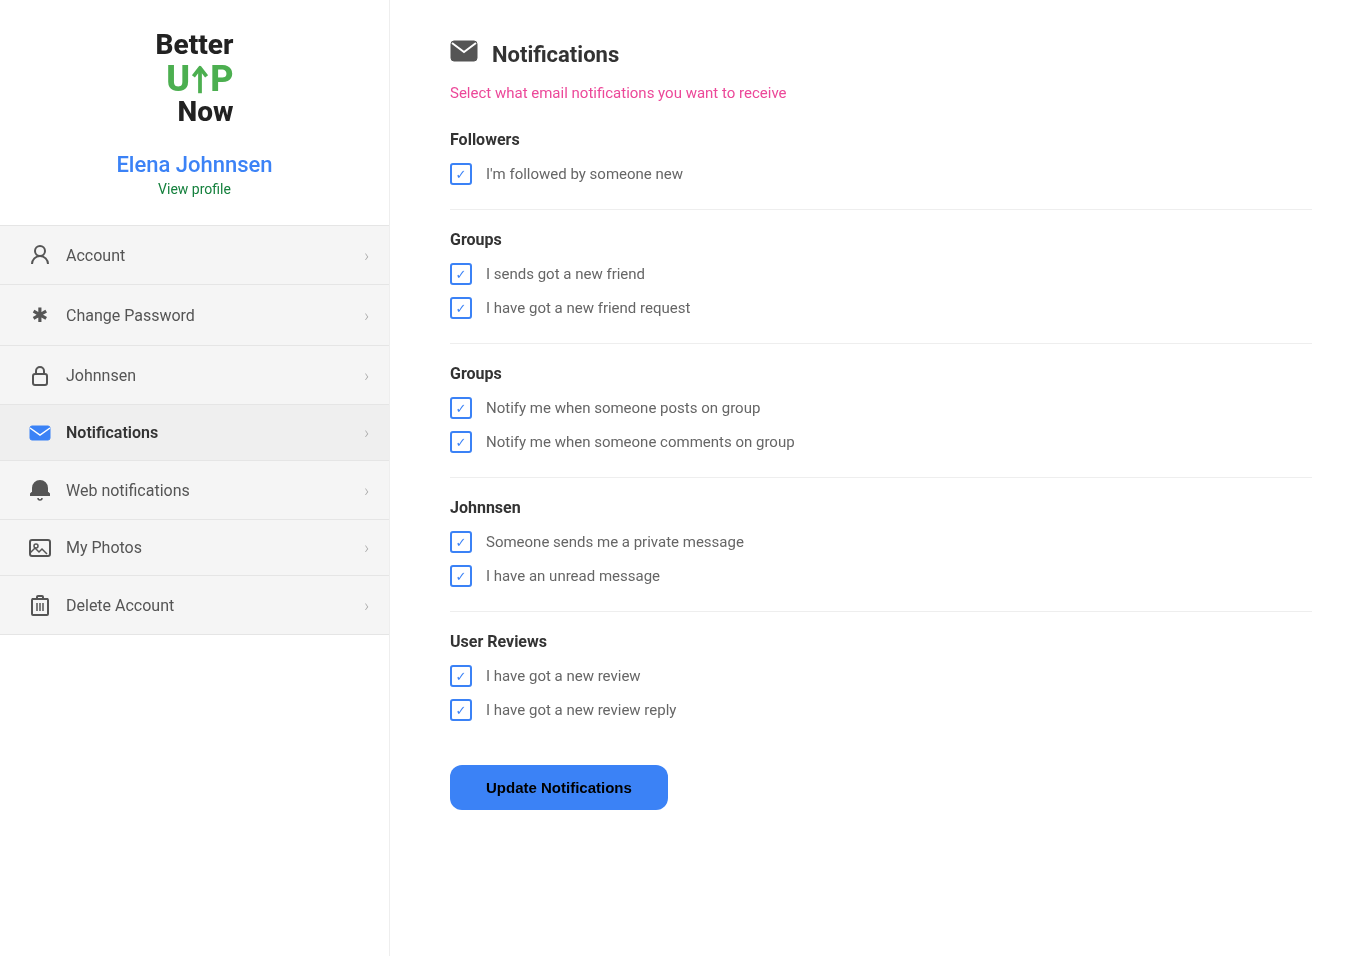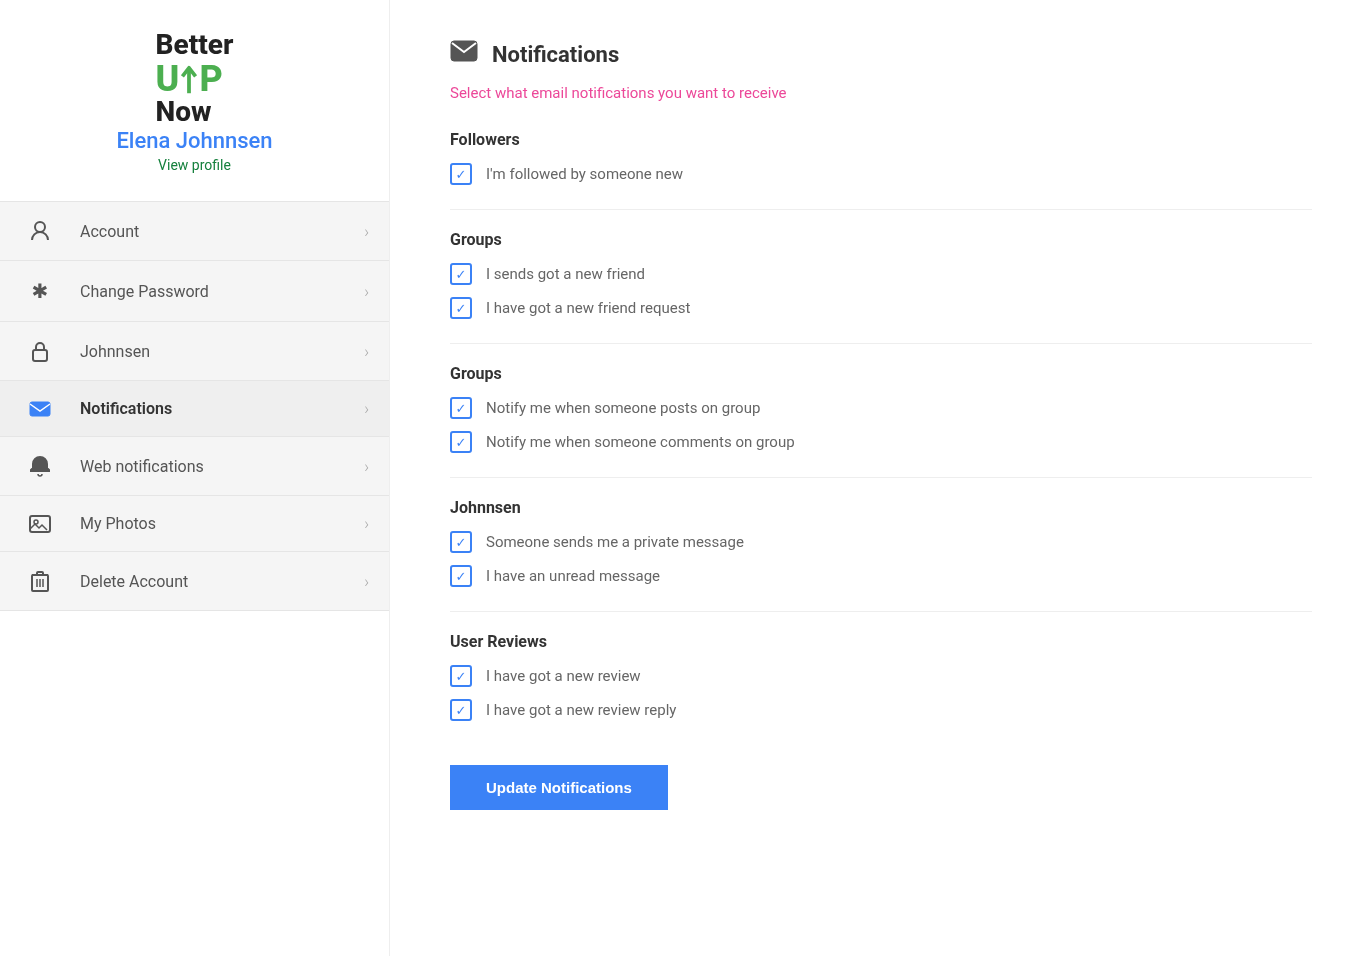--- a/index.html
+++ b/index.html
@@ -16,21 +16,22 @@
       width: 390px;
       min-width: 390px;
       padding: 30px 0 0 0;
       display: flex;
       flex-direction: column;
       align-items: center;
       border-right: 1px solid #eee;
     }
 
     .logo-container {
-      text-align: left;
+      text-align: right;
+      margin-bottom: 24px;
     }
 
     .logo-better {
       font-size: 28px;
       font-weight: 800;
       color: #222;
       line-height: 1.1;
       display: block;
     }
 
@@ -100,21 +101,21 @@
     }
 
     .nav-icon.notifications-icon {
       color: #3b82f6;
     }
 
     .nav-label {
       flex: 1;
       font-size: 16px;
       color: #555;
-      margin-left: 20px;
+      margin-left: 6px;
     }
 
     .nav-item.active .nav-label {
       font-weight: 600;
       color: #333;
     }
 
     .nav-chevron {
       color: #aaa;
       font-size: 16px;
@@ -189,26 +190,26 @@
     }
 
     .divider {
       height: 1px;
       background: #eee;
       margin: 8px 0 20px 0;
     }
 
     .update-btn {
       background: #3b82f6;
-      color: #ffffff;
+      color: #000000;
       border: none;
       padding: 14px 36px;
       font-size: 15px;
       font-weight: 600;
-      border-radius: 0;
+      border-radius: 12px;
       cursor: pointer;
       margin-top: 20px;
     }
 
     .arrow-up-svg {
       display: inline-block;
       width: 20px;
       height: 32px;
       vertical-align: middle;
     }

